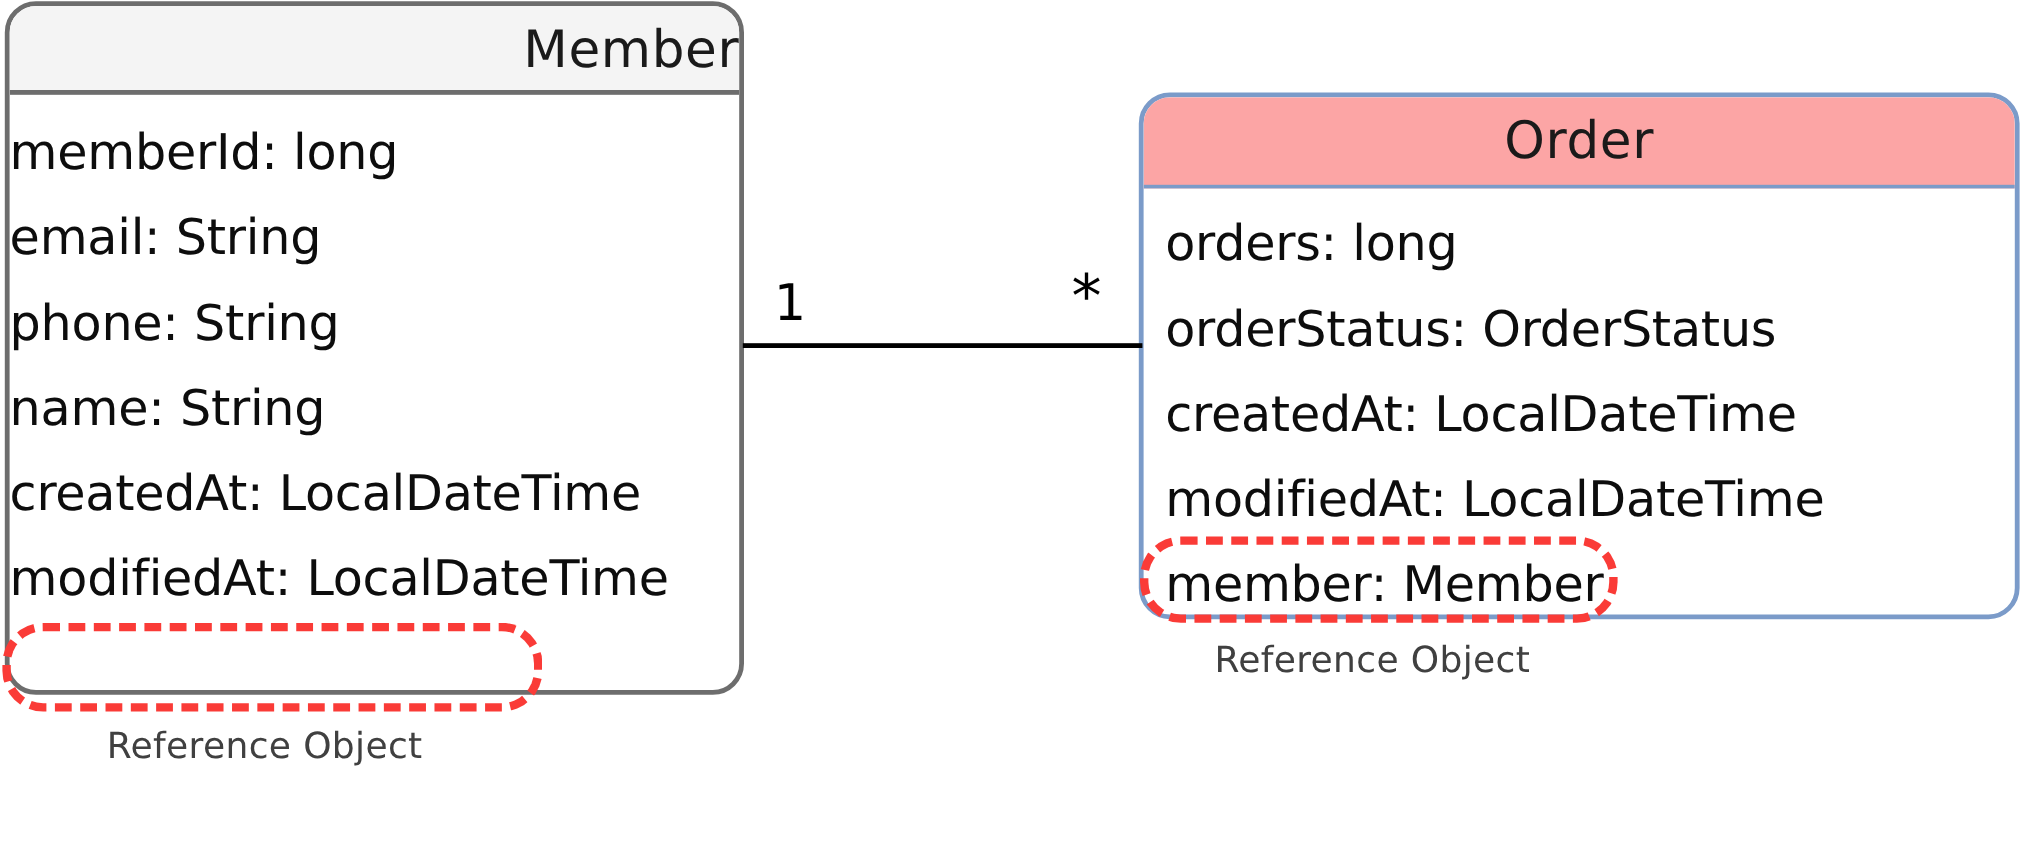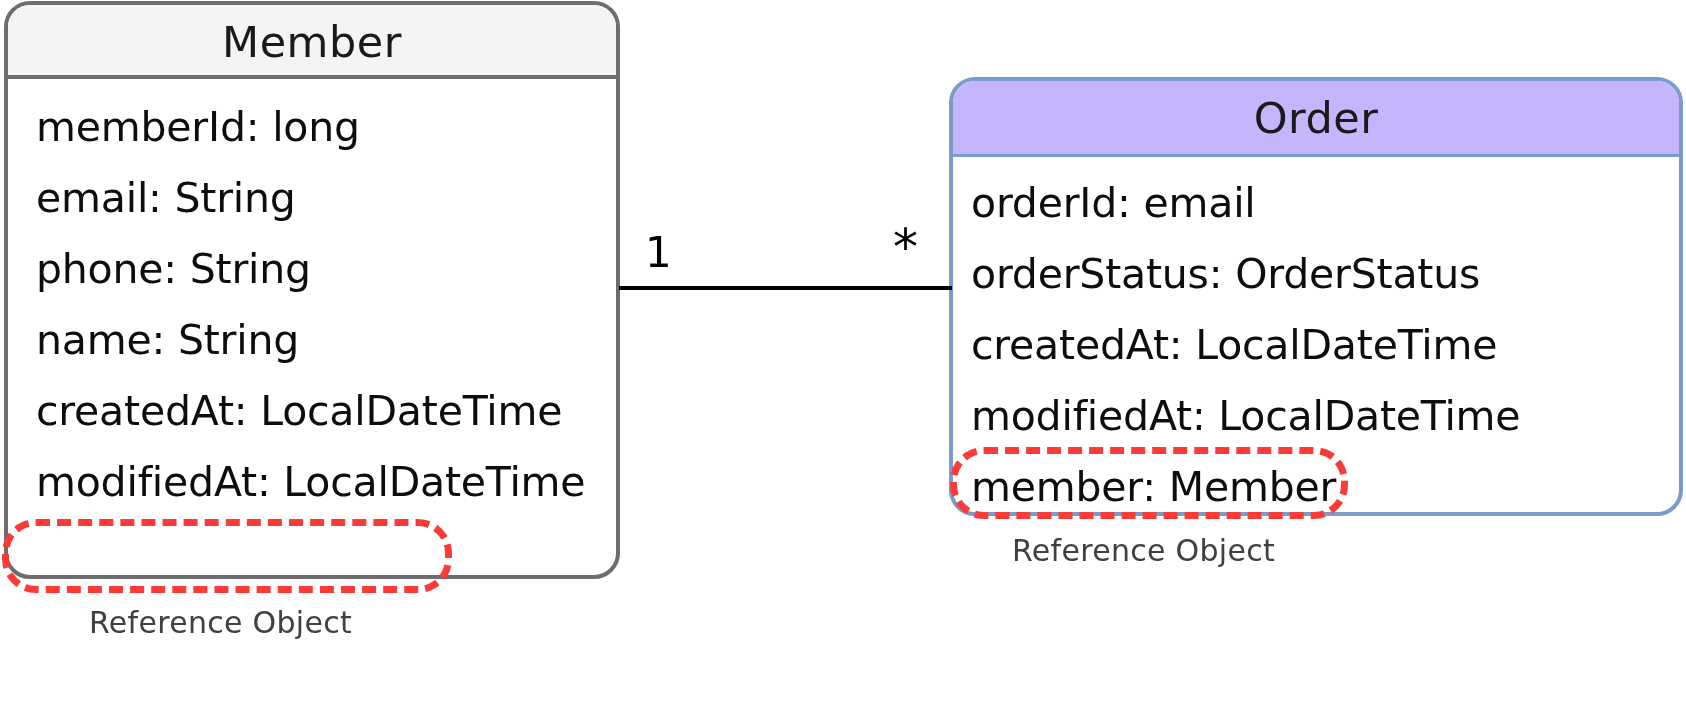--- a/index.html
+++ b/index.html
@@ -59,37 +59,38 @@
     top: 1px;
     width: 616px;
     height: 578px;
     border: 4px solid #6d6d6d;
   }
   #member-class .class-header {
     background: #f4f4f4;
     border-bottom: 4px solid #6d6d6d;
     height: 74px;
     padding-top: 16px;
+    text-align: right;
   }
   #member-class .attr-row {
-    padding-left: 28px;
+    padding-left: 0;
     height: 71px;
     padding-top: 22px;
   }
 
   
   #order-class {
     left: 949px;
     top: 77px;
     width: 734px;
     height: 439px;
     border: 4px solid #7b9bc9;
   }
   #order-class .class-header {
-    background: #c4b5fd;
+    background: #fca5a5;
     border-bottom: 3px solid #7b9bc9;
     height: 76px;
     padding-top: 16px;
   }
   #order-class .attr-row {
     padding-left: 18px;
     height: 71px;
     padding-top: 20px;
   }
 
@@ -149,21 +150,21 @@
       <div class="attr-row">phone: String</div>
       <div class="attr-row">name: String</div>
       <div class="attr-row">createdAt: LocalDateTime</div>
       <div class="attr-row">modifiedAt: LocalDateTime</div>
     </div>
   </div>
 
   <div id="order-class" class="uml-class">
     <div class="class-header">Order</div>
     <div class="class-body">
-      <div class="attr-row">orderId: email</div>
+      <div class="attr-row">orders: long</div>
       <div class="attr-row">orderStatus: OrderStatus</div>
       <div class="attr-row">createdAt: LocalDateTime</div>
       <div class="attr-row">modifiedAt: LocalDateTime</div>
       <div class="attr-row">member: Member</div>
     </div>
   </div>
 
   <div id="assoc-line"></div>
   <div id="mult-one" class="multiplicity">1</div>
   <div id="mult-many" class="multiplicity">*</div>

